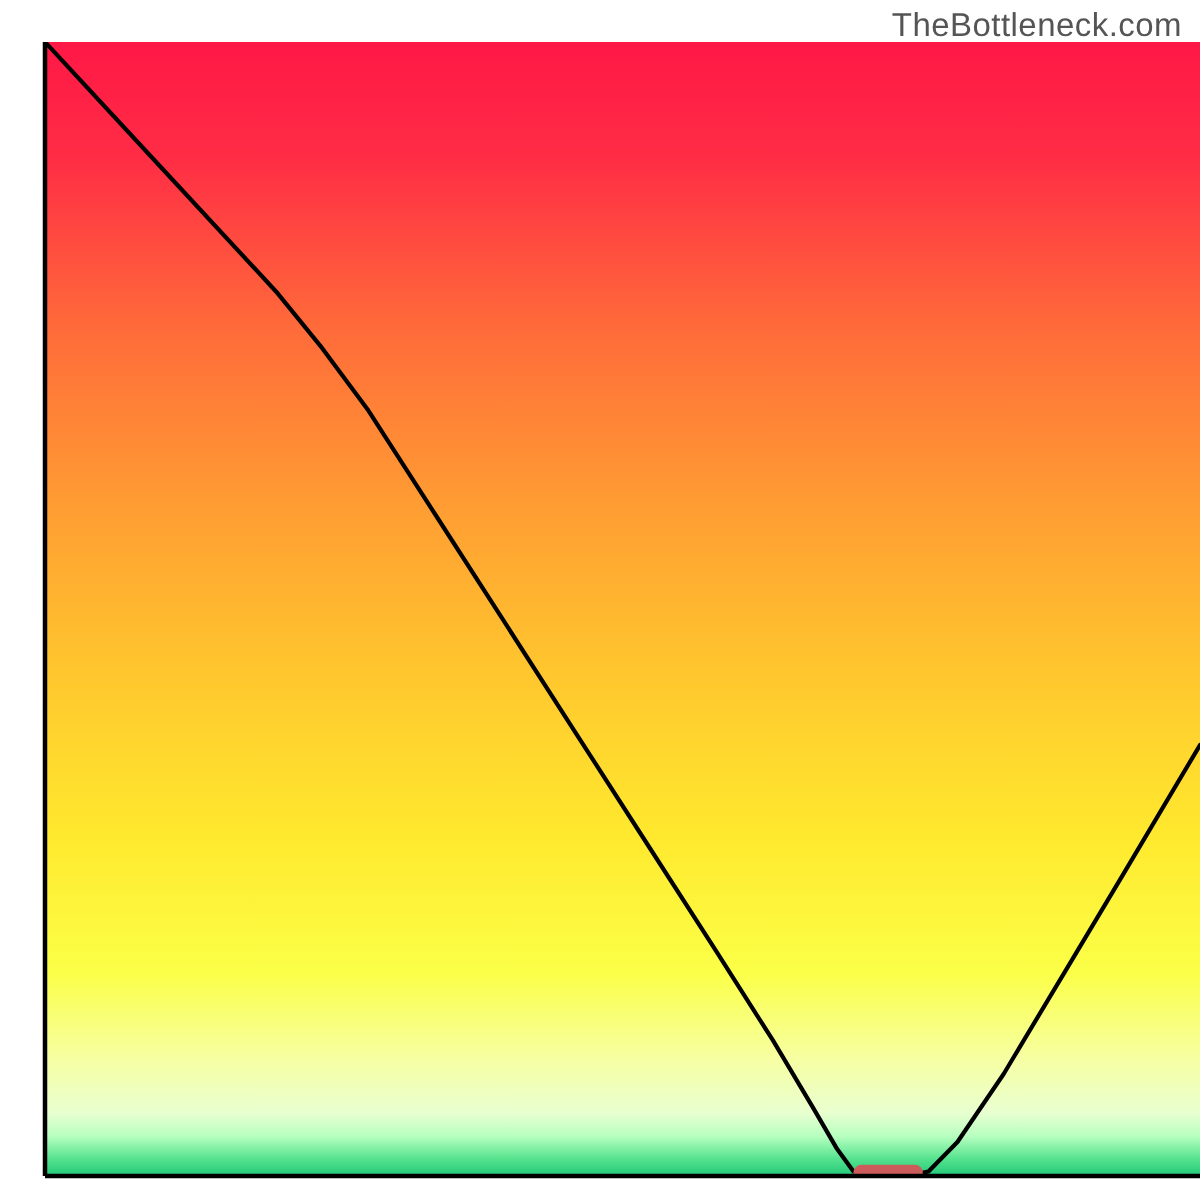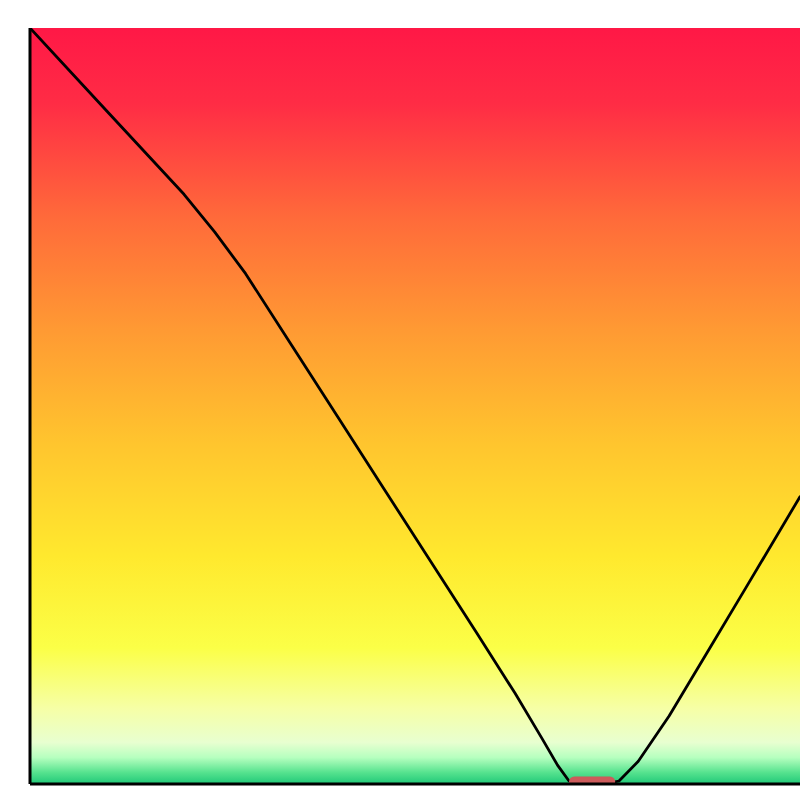--- a/index.html
+++ b/index.html
@@ -31,20 +31,21 @@
     left: 0;
     top: 0;
     width: 800px;
     height: 800px;
   }
 </style>
 </head>
 <body>
 
 <div class="container">
+  <div class="watermark">TheBottleneck.com</div>
   <svg class="plot" width="800" height="800" viewBox="0 0 800 800">
     <defs>
       <linearGradient id="bg-grad" x1="0" y1="0" x2="0" y2="1">
           <stop offset="0%" stop-color="#ff1846"></stop>
           <stop offset="10%" stop-color="#ff2c45"></stop>
           <stop offset="25%" stop-color="#ff6a3a"></stop>
           <stop offset="40%" stop-color="#ff9a33"></stop>
           <stop offset="55.00000000000001%" stop-color="#ffc52e"></stop>
           <stop offset="70%" stop-color="#ffe92e"></stop>
           <stop offset="82%" stop-color="#fbff47"></stop>

